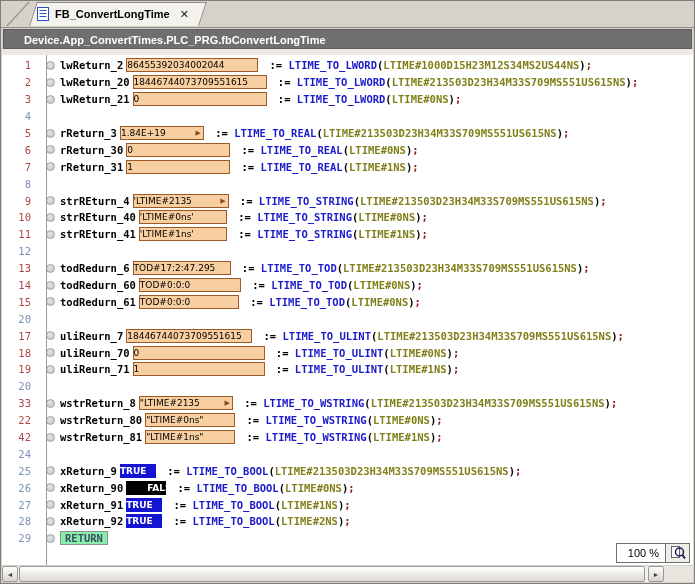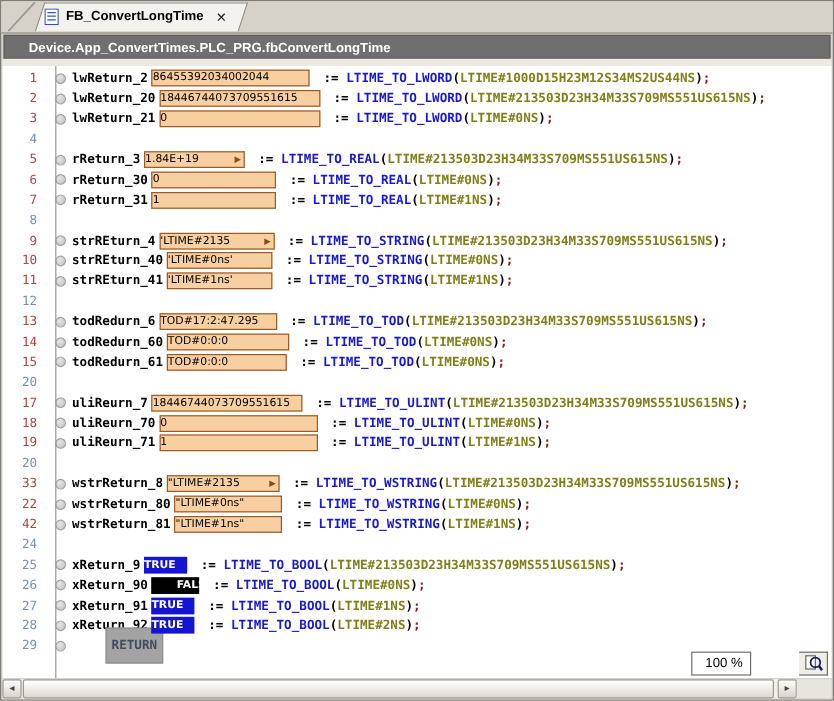--- a/index.html
+++ b/index.html
@@ -36,25 +36,25 @@
   .tk-n{color:#000;} .tk-f{color:#1a1acd;text-align:center;} .tk-l{color:#80801a;} .tk-s{color:#8b1a1a;}
 
   
   .mon{display:inline-flex;align-items:center;justify-content:flex-start;height:14px;box-sizing:border-box;
        position:relative;margin:0 5px 0 3px;font:9px "DejaVu Sans",sans-serif;color:#000;}
   .m-value{background:#f8cfa1;border:1px solid #9c5a28;}
   .m-value .mt{letter-spacing:0;}
   .ma{position:absolute;right:2px;top:3px;font-size:7px;line-height:7px;color:#8a4a17;}
   .m-bool-true{background:#1414d2;color:#fff;font-weight:bold;}
   .m-bool-false{background:#000;color:#fff;font-weight:bold;padding-left:21px;}
-  .kwbox{display:inline-flex;align-items:center;height:30px;padding:0 4px;background:#a3a3a3;
-         border:1px solid #8f8f8f;box-sizing:border-box;color:#3f4c63;font:bold 10.5px "DejaVu Sans Mono",monospace;margin-left:28px;}
+  .kwbox{display:inline-flex;align-items:center;height:14px;padding:0 4px;background:#86efac;
+         border:1px solid #8f8f8f;box-sizing:border-box;color:#3f4c63;font:bold 10.5px "DejaVu Sans Mono",monospace;}
 
   
-  .zoomctl{position:absolute;right:4px;bottom:20px;display:flex;align-items:stretch;height:20px;gap:40px;}
+  .zoomctl{position:absolute;right:4px;bottom:20px;display:flex;align-items:stretch;height:20px;}
   .zoomlevel{background:#fff;border:1px solid #6f6f6f;box-sizing:border-box;min-width:50px;
              font:11px "Liberation Sans",sans-serif;color:#000;display:flex;align-items:center;justify-content:flex-end;
              padding:0 6px;}
   .zoombtn{background:#efede7;border:1px solid #6f6f6f;border-left:none;box-sizing:border-box;width:24px;
            display:flex;align-items:center;justify-content:center;cursor:pointer;}
 
   
   .hscroll{position:absolute;left:1px;bottom:1px;height:16px;width:662px;background:#f1f0ed;display:flex;align-items:center;}
   .sbtn{width:16px;height:16px;flex:0 0 16px;background:linear-gradient(#fdfdfd,#d8d5ce);border:1px solid #9a9894;
         box-sizing:border-box;border-radius:2px;display:flex;align-items:center;justify-content:center;

